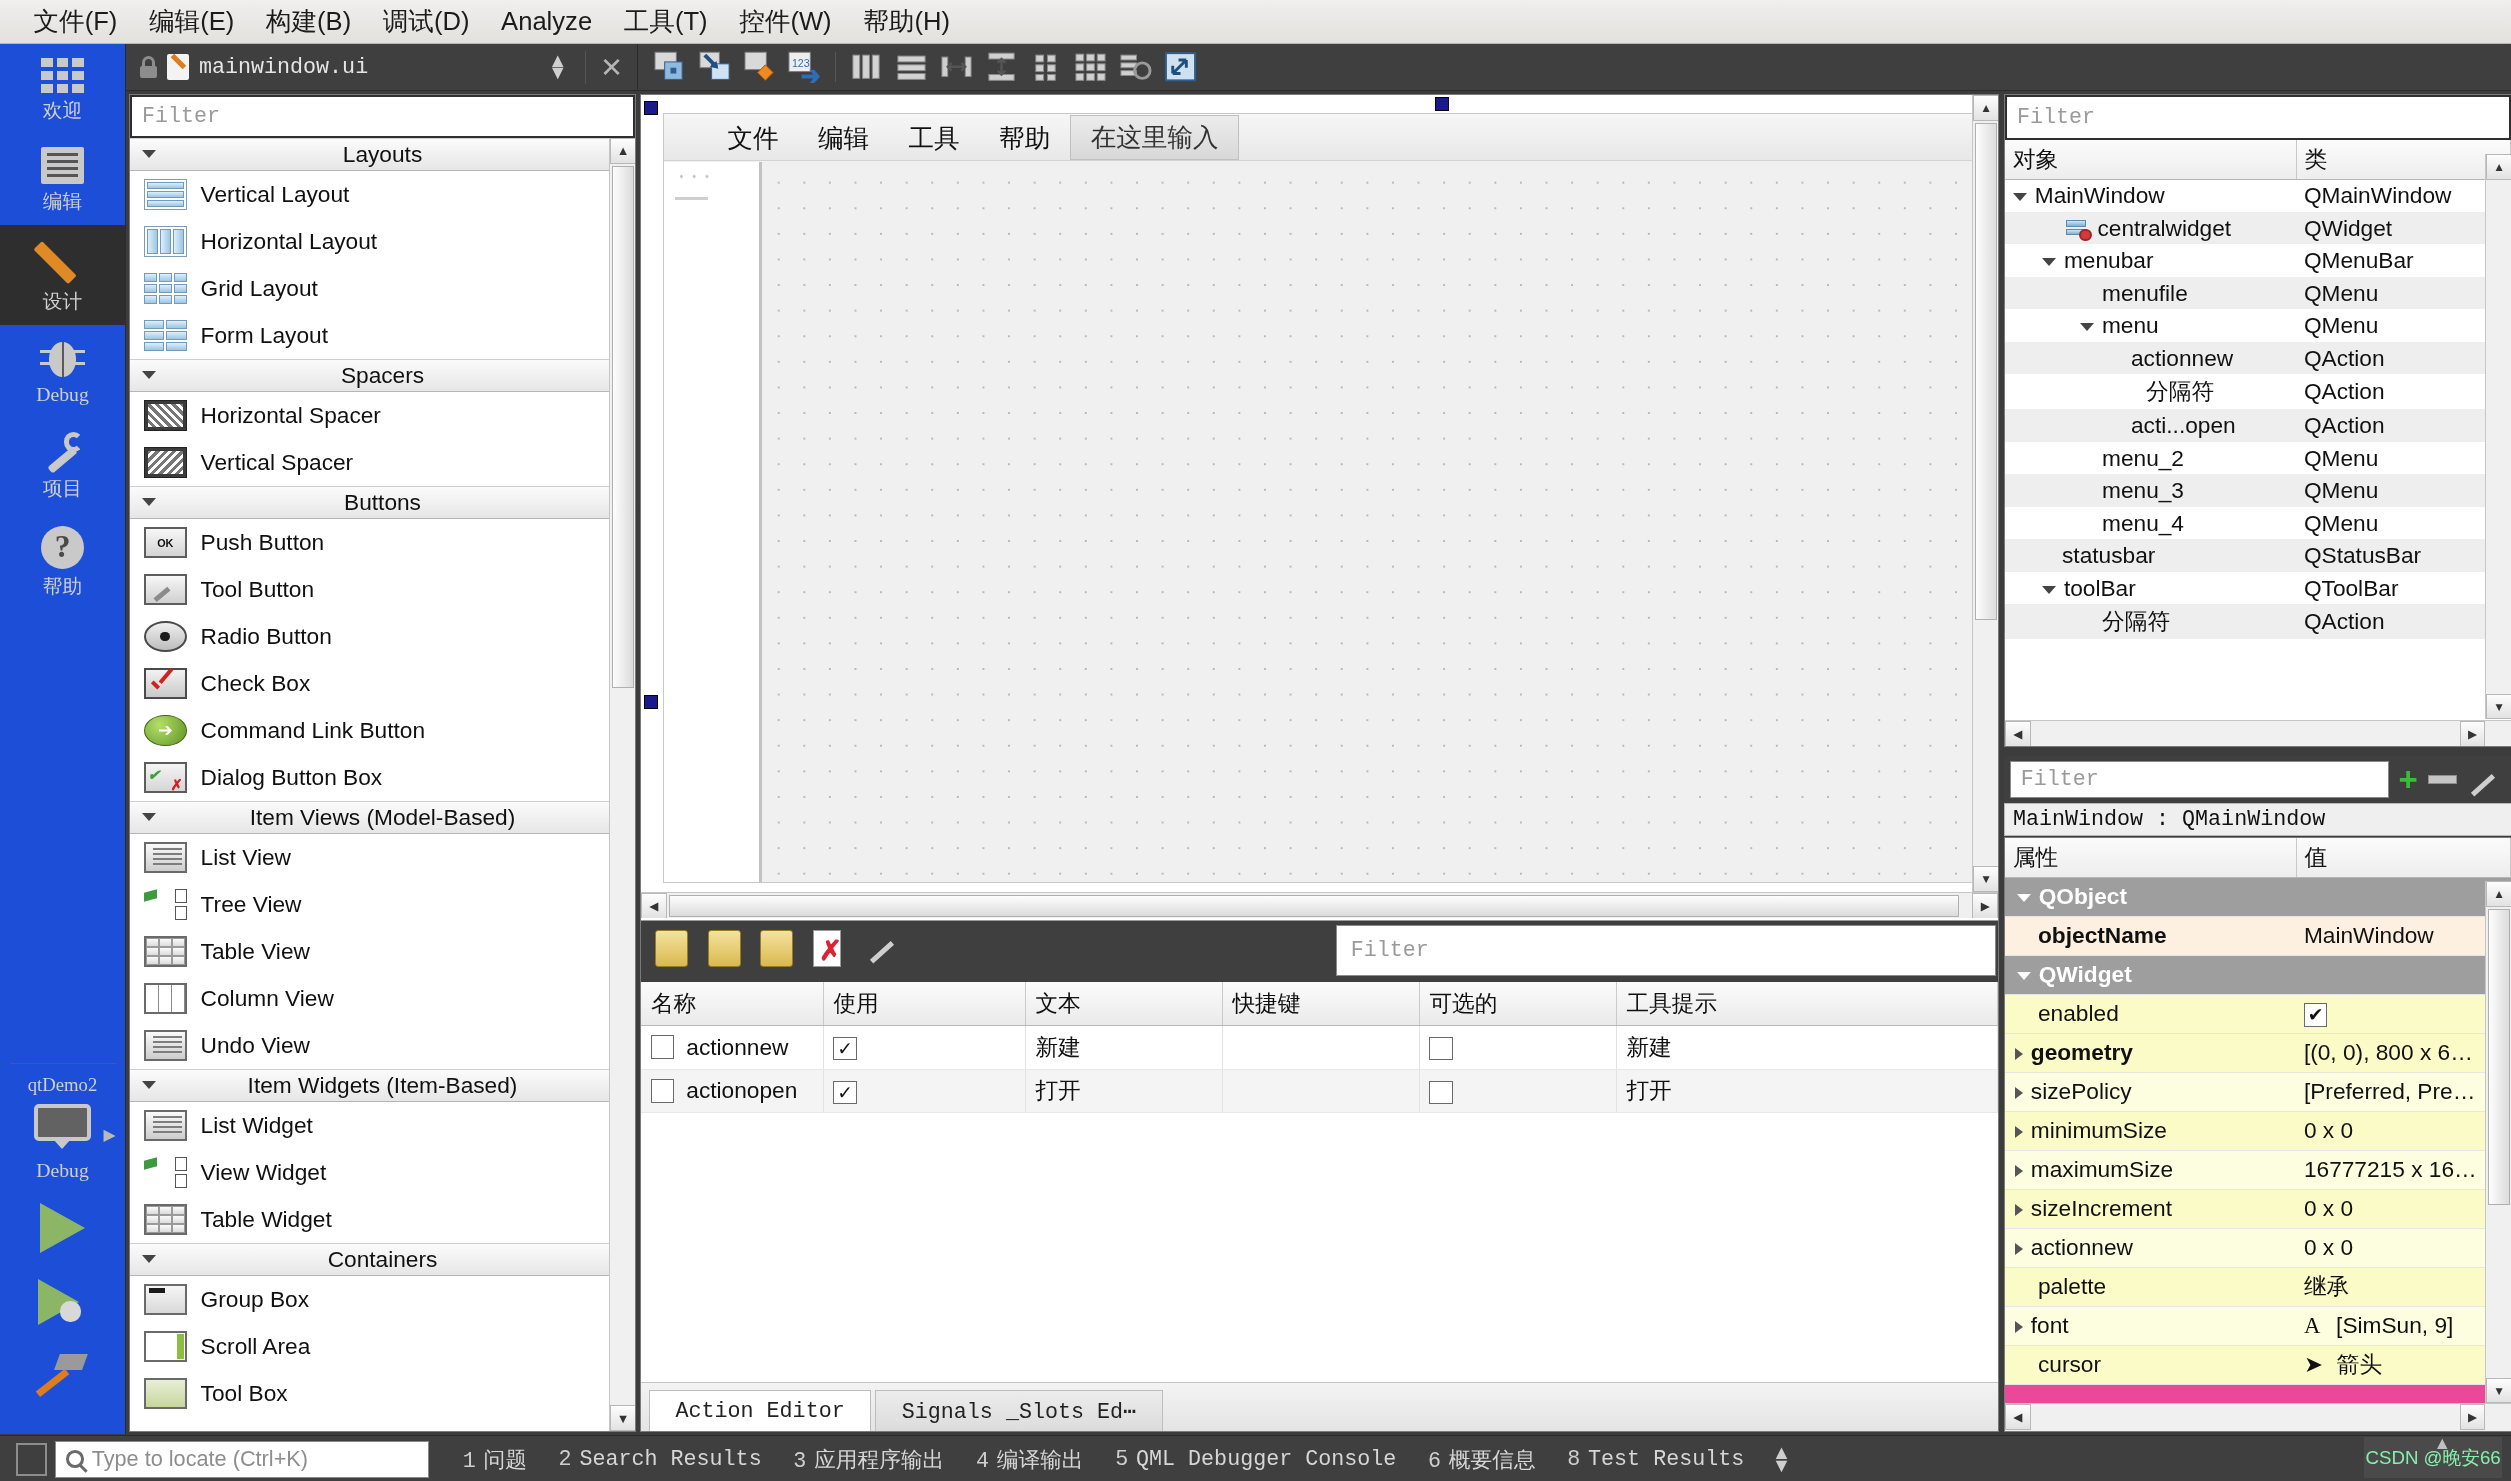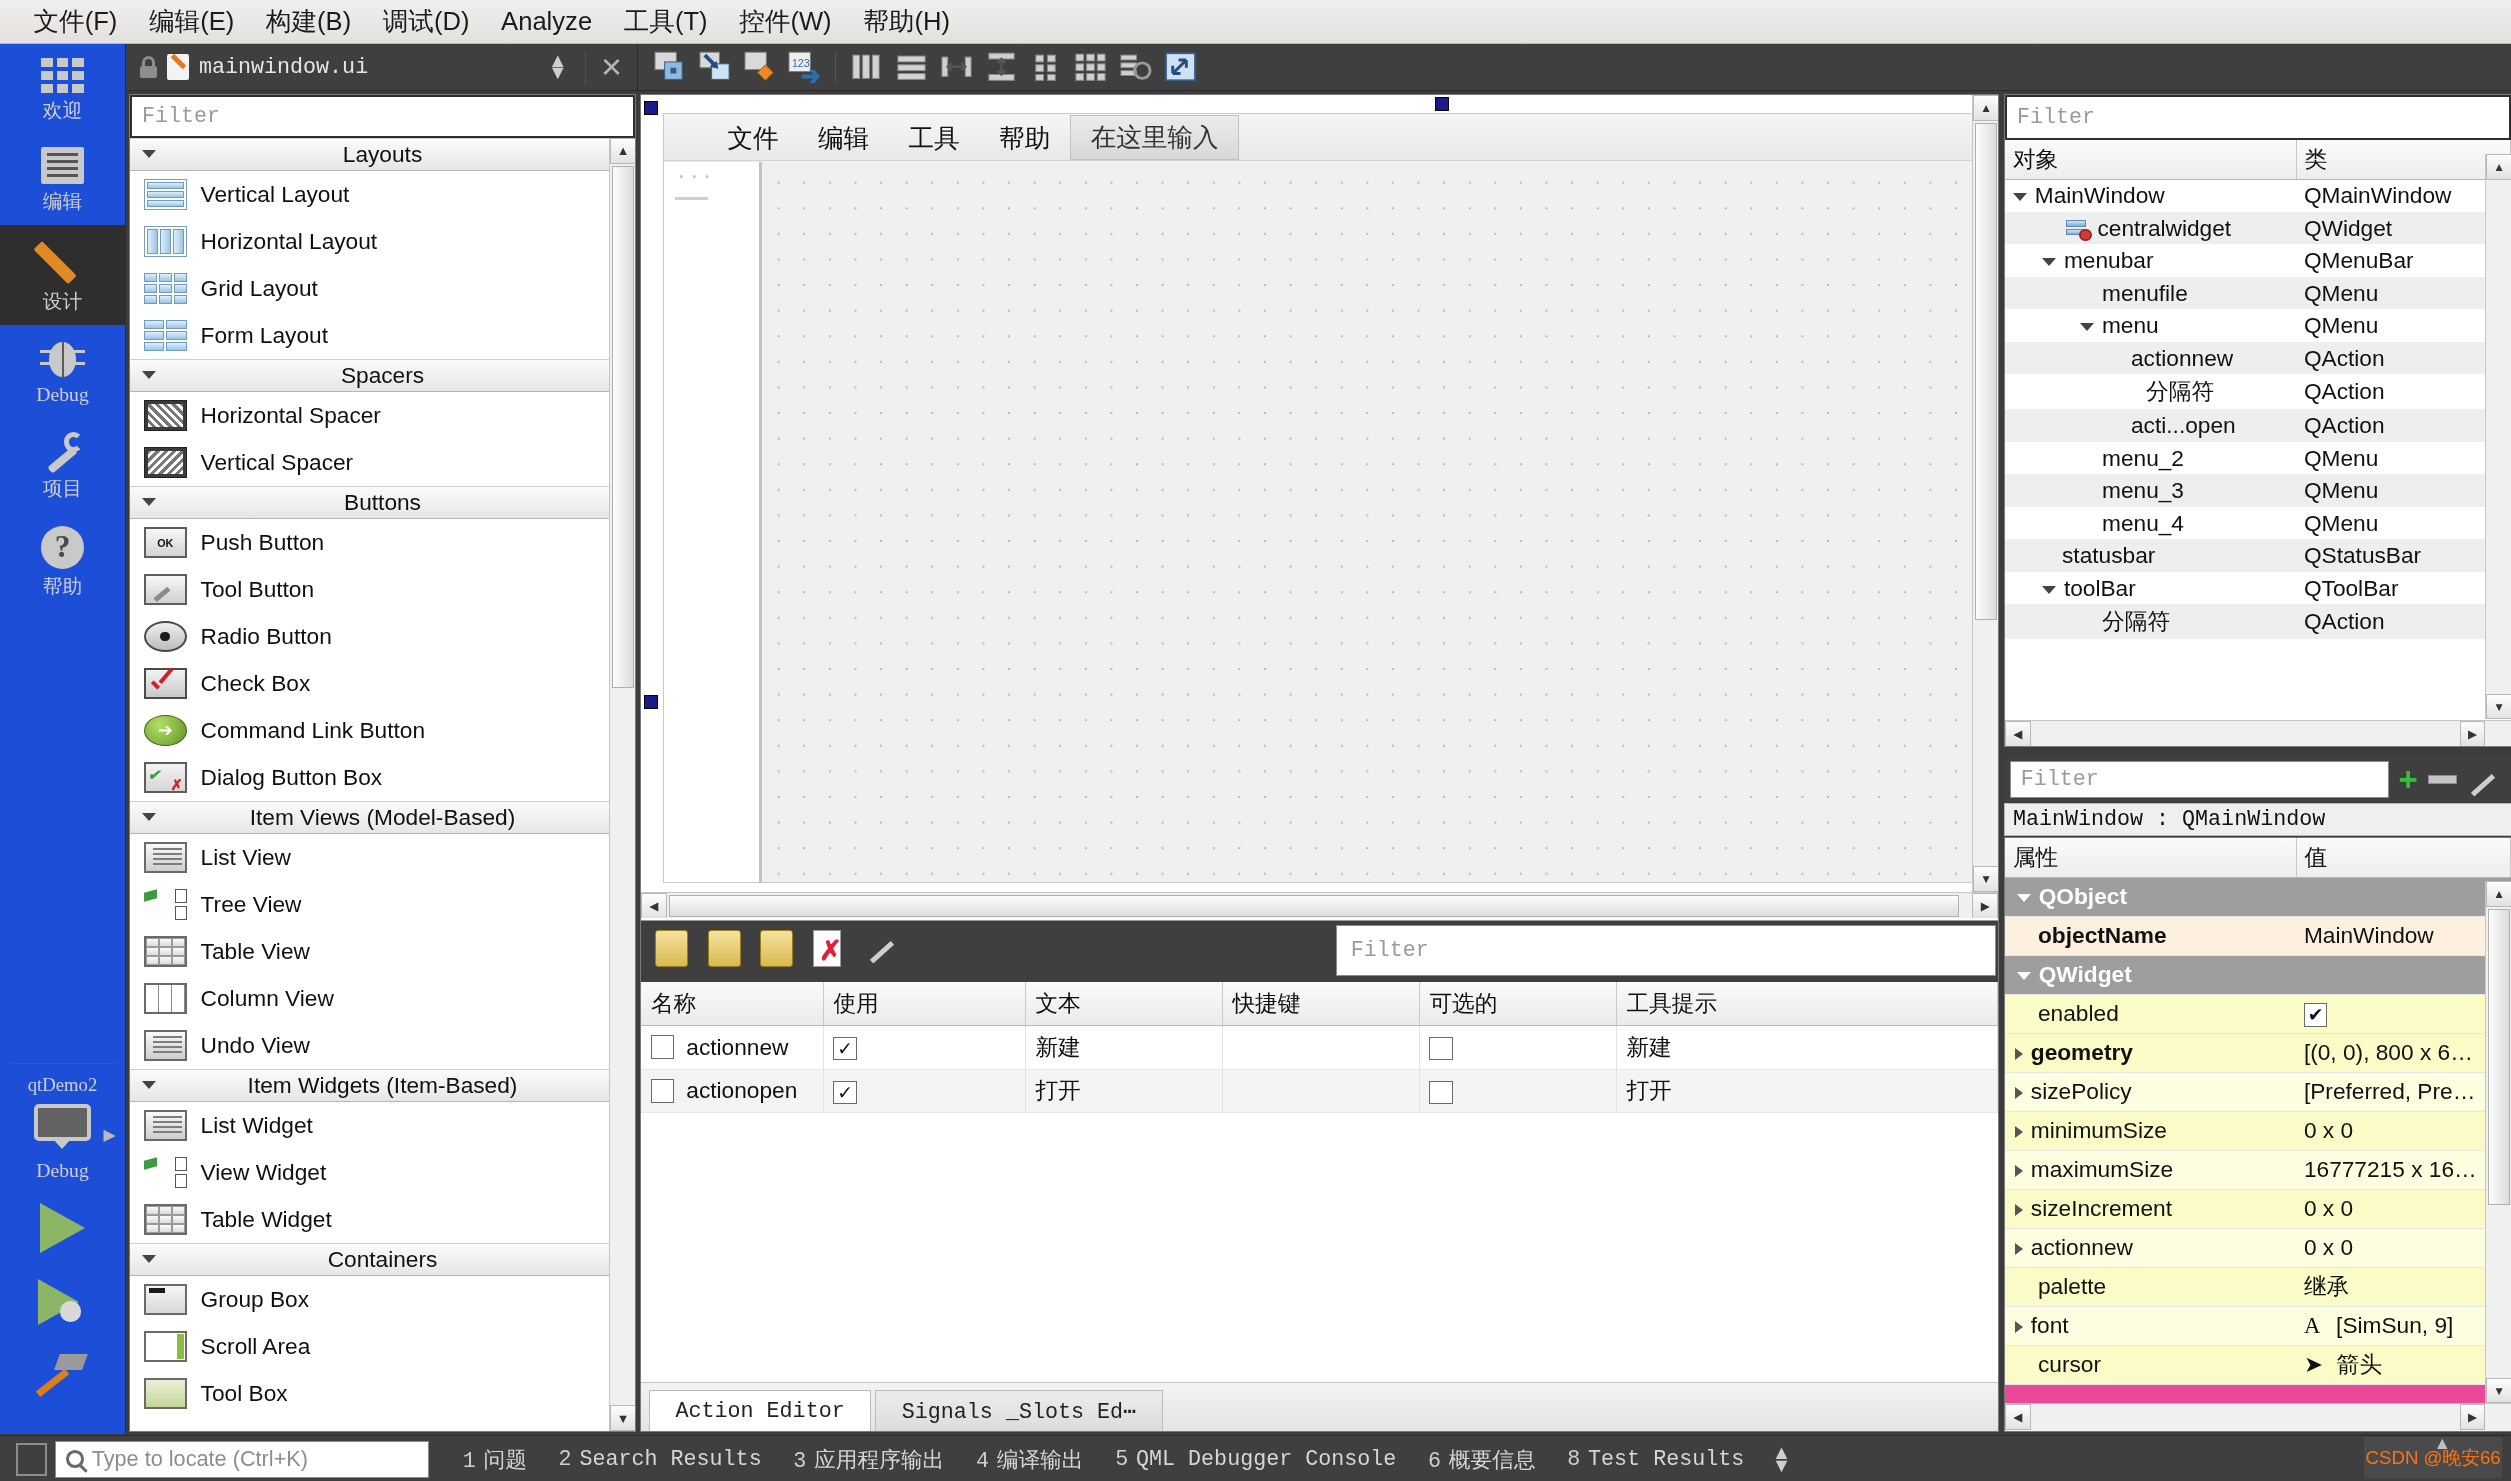--- a/index.html
+++ b/index.html
@@ -271,21 +271,21 @@
   .sb-icon{ width:31.5px;height:33px; border:2px solid #8d8d8d; margin:0 7.9px;}
   .locate{ width:374px; height:37px; background:#fff; border:1px solid #8a8a8a; display:flex; align-items:center; gap:7.9px; padding-left:9.9px;
      font-size:21.7px; color:#8d8d8d;}
   .magn{ width:17.7px;height:17.7px; border:3px solid #6a6a6a; border-radius:50%; position:relative; flex:0 0 auto;}
   .magn::after{ content:""; position:absolute; right:-6.9px; bottom:-4.9px; width:8.9px;height:3px; background:#6a6a6a; transform:rotate(45deg);}
   .panes{ display:flex; align-items:center; gap:0; margin-left:17.7px;}
   .pane{ color:#d6d6d6; font-size:21.7px; padding:0 15.8px; font-family:"Liberation Mono", monospace; white-space:nowrap;}
   .pane .num{ color:#cfcfcf; margin-right:7.9px;}
   .sbupdn{ color:#cfcfcf; font-size:19.7px; line-height:12.8px; text-align:center; margin-left:11.8px;}
   .wmk{ position:absolute; right:9.9px; bottom:3.9px; width:138px; height:41px; display:flex; align-items:center; justify-content:center;
-     color:#f97316; font-size:18.7px; background:rgba(255,255,255,0.06);}
+     color:#86efac; font-size:18.7px; background:rgba(255,255,255,0.06);}
   .caretup{ position:absolute; right:61px; bottom:27.6px; color:#bdbdbd; font-size:17.7px;}
 
   .mini-scroll-btn{ width:25.6px;height:25.6px; background:linear-gradient(#fdfdfd,#e2e2e2); border:1px solid #b8b8b8; display:flex;align-items:center;justify-content:center; font-size:11.8px;color:#333;}
 </style>
 </head>
 <body>
 
 <div class="app">
 
   <div class="menubar">

